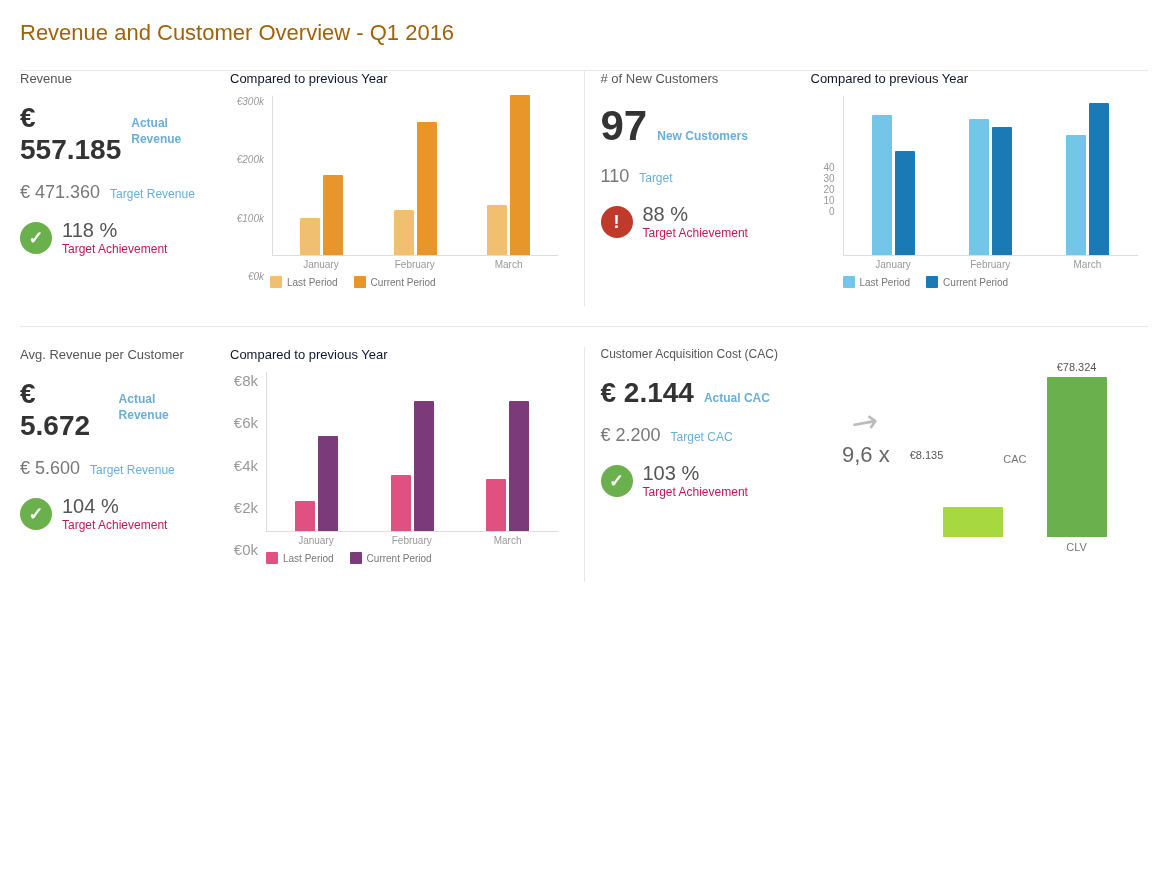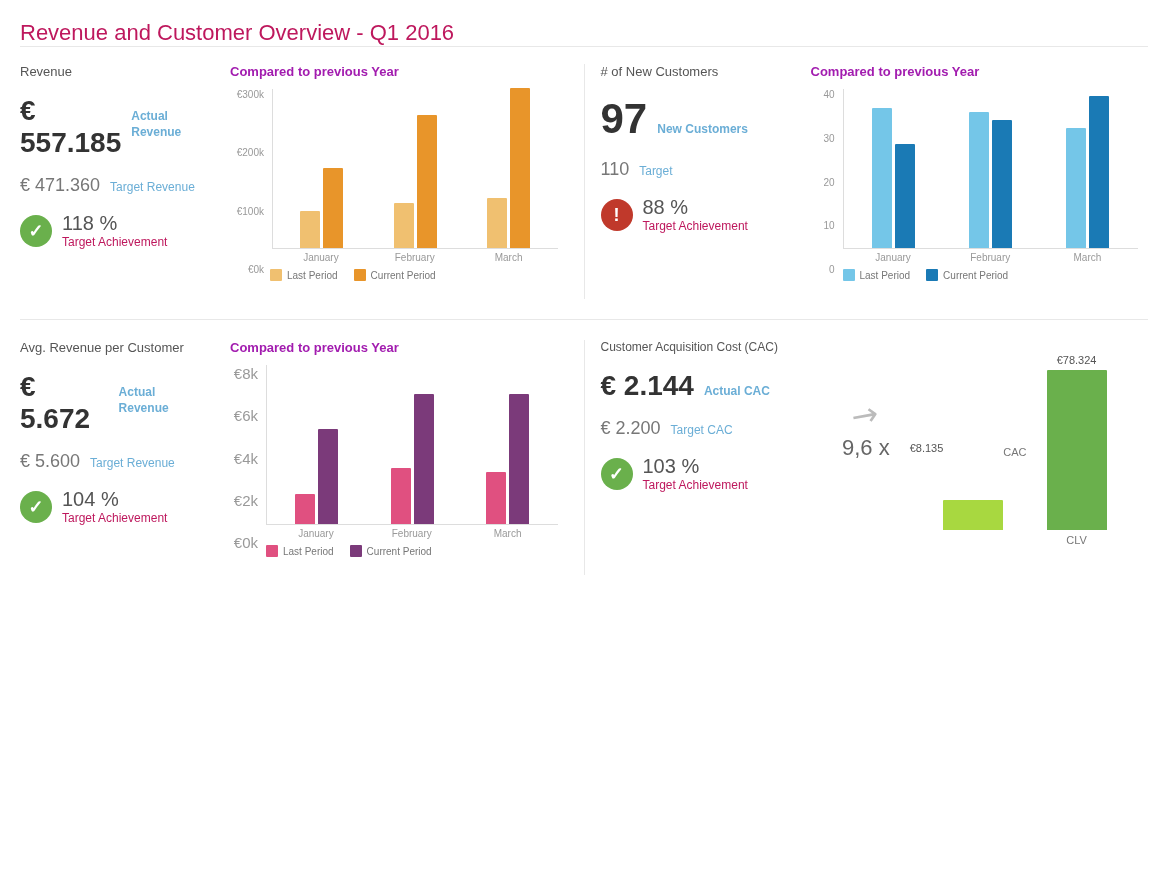--- a/index.html
+++ b/index.html
@@ -1,18 +1,18 @@
 <!DOCTYPE html>
 <html><head>
   <meta charset="utf-8">
   <style>
     * { box-sizing: border-box; margin: 0; padding: 0; }
     body { font-family: 'Segoe UI', Arial, sans-serif; background: #fff; color: #333; padding: 20px; }
     
-    h1.page-title { font-size: 22px; font-weight: 400; color: #be185d; }
+    h1.page-title { font-size: 22px; font-weight: 400; color: #a16207; margin-bottom: 24px; }
     
     .dashboard { display: flex; flex-direction: column; gap: 0; }
     
     .row { display: flex; border-top: 1px solid #e8e8e8; padding: 20px 0; }
     
     .section { display: flex; align-items: flex-start; }
     
     .metric-block { width: 200px; padding-right: 16px; }
     .metric-block .section-label { font-size: 13px; color: #555; font-weight: 500; margin-bottom: 16px; }
     
@@ -28,21 +28,21 @@
     .metric-achievement .value { font-size: 20px; color: #555; }
     .metric-achievement .label { font-size: 12px; color: #be185d; line-height: 1.3; }
     
     .icon-check { width: 32px; height: 32px; background: #6ab04c; border-radius: 50%; display: inline-flex; align-items: center; justify-content: center; }
     .icon-check::after { content: '✓'; color: white; font-size: 18px; font-weight: bold; }
     
     .icon-warning { width: 32px; height: 32px; background: #c0392b; border-radius: 50%; display: inline-flex; align-items: center; justify-content: center; }
     .icon-warning::after { content: '!'; color: white; font-size: 18px; font-weight: bold; }
     
     .chart-section { flex: 1; padding: 0 10px; }
-    .chart-section .section-label { font-size: 13px; color: #a21caf; font-weight: 700; margin-bottom: 10px; }
+    .chart-section .section-label { font-size: 13px; color: #0f172a; font-weight: 400; margin-bottom: 10px; }
     
     .bar-group { display: flex; align-items: flex-end; gap: 3px; flex: 1; justify-content: center; }
     
     .bar { border-radius: 1px 1px 0 0; }
     
     .legend { display: flex; gap: 16px; margin-top: 6px; margin-left: 40px; }
     .legend-item { display: flex; align-items: center; gap: 5px; font-size: 10px; color: #777; }
     .legend-color { width: 12px; height: 12px; border-radius: 1px; }
     
     .divider-v { width: 1px; background: #e8e8e8; margin: 0 16px; }
@@ -50,21 +50,21 @@
     
     .bar-orange-light { background: #f0c070; }
     .bar-orange { background: #e8952a; }
     .bar-blue-light { background: #74c6e8; }
     .bar-blue { background: #1a7ab5; }
     .bar-pink { background: #e05080; }
     .bar-purple { background: #7b3a7a; }
     .bar-green-light { background: #a8d840; }
     .bar-green { background: #6ab04c; }
     
-    .row-top { padding-top: 17px; }
+    .row-top { padding-top: 0; }
   </style>
 </head>
 <body>
 
 <h1 class="page-title">Revenue and Customer Overview - Q1 2016</h1>
 
 <div class="dashboard">
 
   <div class="row row-top">
 
@@ -84,21 +84,21 @@
           <div>
             <div class="value">118 %</div>
             <div class="label">Target Achievement</div>
           </div>
         </div>
       </div>
 
       <div class="chart-section">
         <div class="section-label">Compared to previous Year</div>
         <div style="position:relative; height:210px;">
-          <div style="position:absolute; left:0; top:0; bottom:24px; display:flex; flex-direction:column; justify-content:space-between; width:38px; font-size:10px; color:#999; text-align:right; padding-right:4px;">
+          <div style="position:absolute; left:0; top:0; bottom:24px; display:flex; flex-direction:column; justify-content:space-between; width:38px; font-size:10px; color:#999; text-align:right; padding-right:4px;font-style:italic;">
             <span>€300k</span>
             <span>€200k</span>
             <span>€100k</span>
             <span>€0k</span>
           </div>
           <div style="margin-left:42px; height:160px; border-left:1px solid #ddd; border-bottom:1px solid #ddd; display:flex; align-items:flex-end; padding:0 8px; gap:12px;">
             <div class="bar-group">
               <div class="bar bar-orange-light" style="width:20px; height:37px;"></div>
               <div class="bar bar-orange" style="width:20px; height:80px;"></div>
             </div>
@@ -148,21 +148,21 @@
           <div>
             <div class="value">88 %</div>
             <div class="label">Target Achievement</div>
           </div>
         </div>
       </div>
 
       <div class="chart-section">
         <div class="section-label">Compared to previous Year</div>
         <div style="position:relative; height:210px;">
-          <div style="position:absolute; left:0; top:0; bottom:24px; display:flex; flex-direction:column; justify-content:space-between; width:28px; font-size:10px; color:#999; text-align:right; padding-right:4px;">
+          <div style="position:absolute; left:0; top:0; bottom:24px; display:flex; flex-direction:column; justify-content:center; width:28px; font-size:10px; color:#999; text-align:right; padding-right:4px;">
             <span>40</span>
             <span>30</span>
             <span>20</span>
             <span>10</span>
             <span>0</span>
           </div>
           <div style="margin-left:32px; height:160px; border-left:1px solid #ddd; border-bottom:1px solid #ddd; display:flex; align-items:flex-end; padding:0 8px; gap:12px;">
             <div class="bar-group">
               <div class="bar bar-blue-light" style="width:20px; height:140px;"></div>
               <div class="bar bar-blue" style="width:20px; height:104px;"></div>

